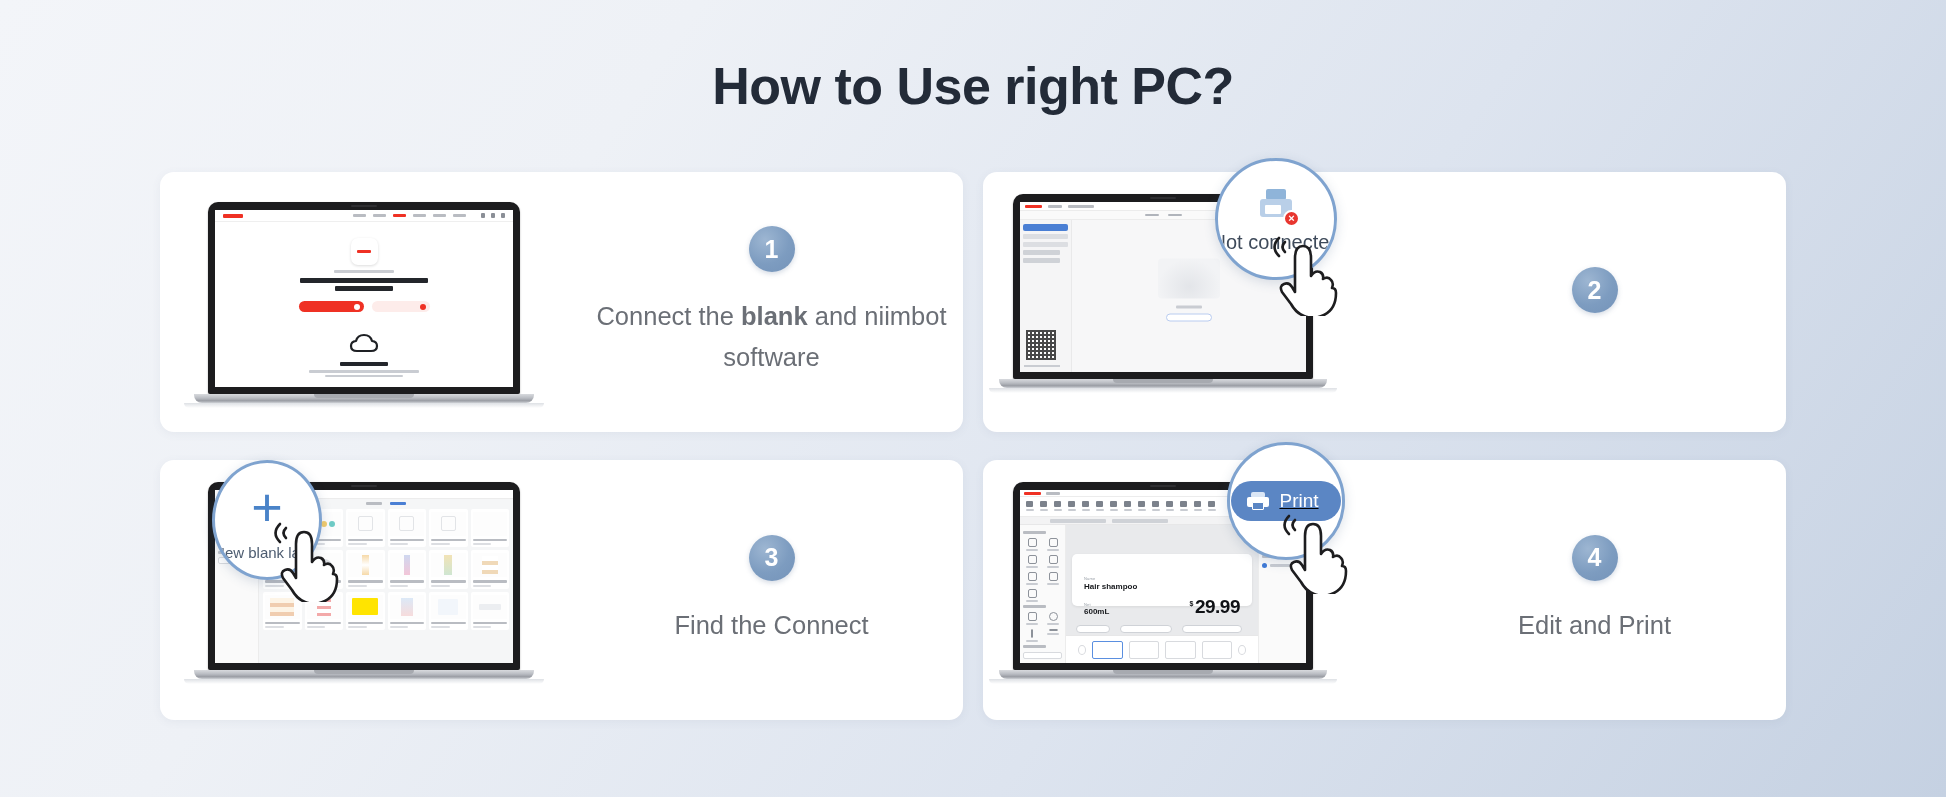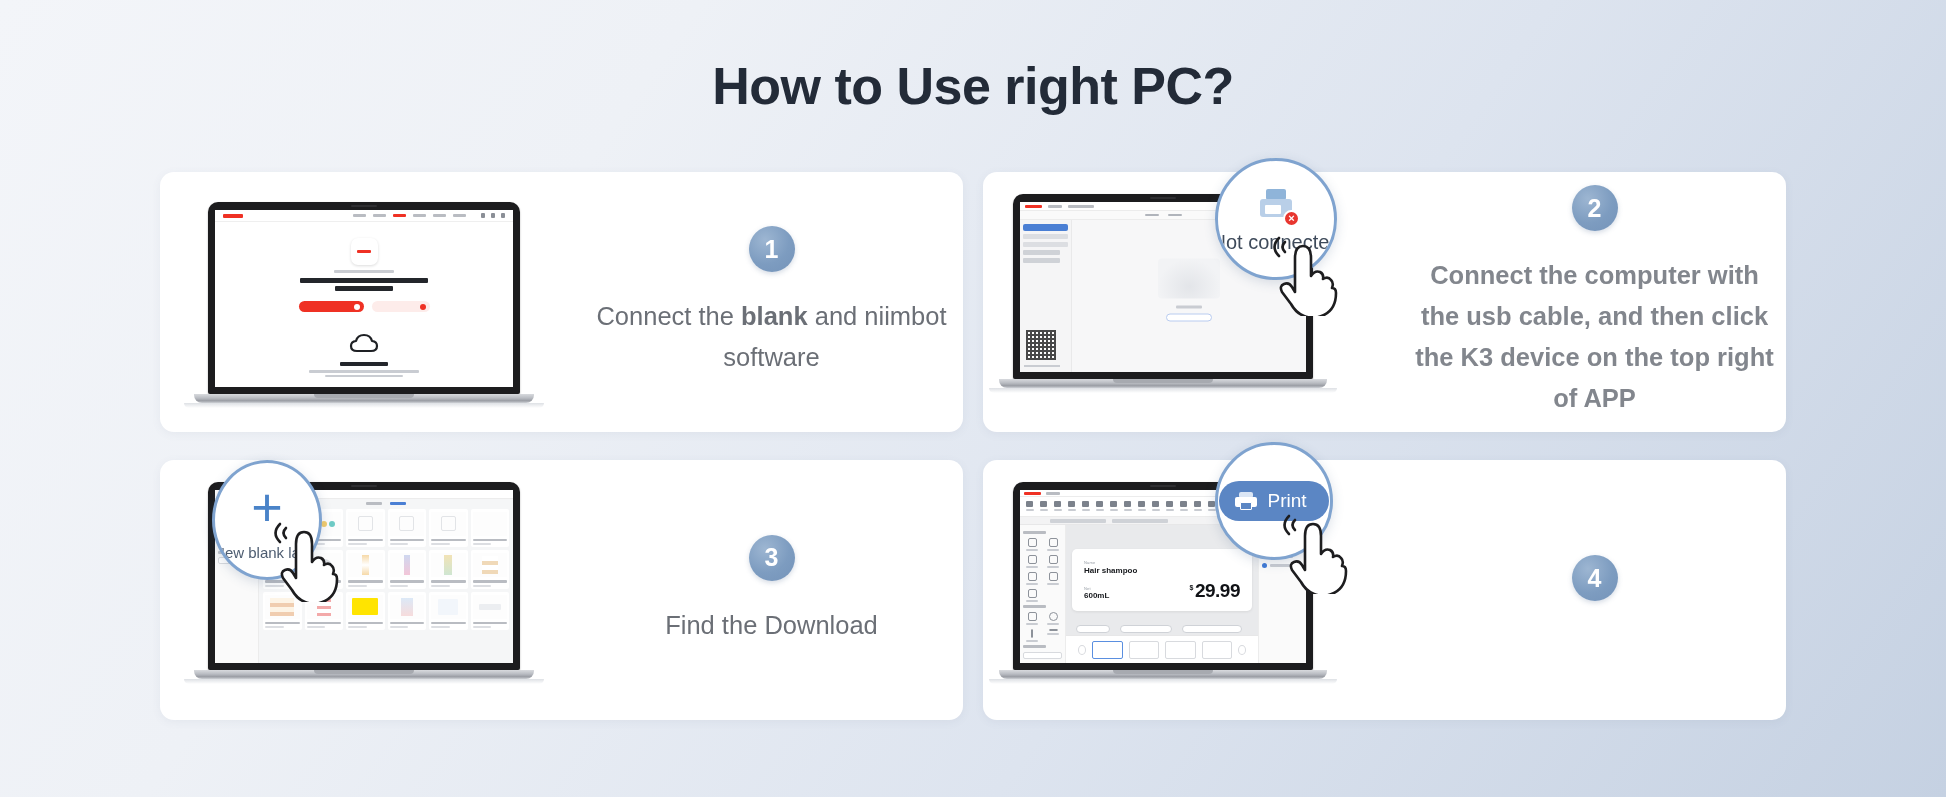--- a/index.html
+++ b/index.html
@@ -208,21 +208,21 @@
   .s4-tb { height:4px;background:#cfd2d7;border-radius:1px;width:56px; }
   .s4-wrap { display:flex; height: calc(100% - 35px); }
   .s4-left { width:46px; background:#fafafa; border-right:1px solid #ececec; padding:3px; }
   .s4-secthead { height:3px;background:#b9bcc2;border-radius:1px;margin:3px 0 4px;width:60%; }
   .s4-icons { display:grid;grid-template-columns:1fr 1fr;gap:4px 3px; }
   .s4-ic { display:flex;flex-direction:column;align-items:center;gap:2px; }
   .s4-ic i { width:9px;height:9px;border:1px solid #8d929a;border-radius:2px;display:block; }
   .s4-ic b { width:12px;height:2px;background:#c9ccd2;display:block;border-radius:1px; }
   .s4-center { flex:1; background:#e9eaec; position:relative; padding:6px; }
   .s4-label { position:absolute; left:50%; top:40%; transform:translate(-50%,-50%);
-              width:180px;height:62px;background:#fff;border-radius:5px;padding:11px 12px;
+              width:180px;height:52px;background:#fff;border-radius:5px;padding:22px 12px;
               box-shadow:0 1px 3px rgba(0,0,0,.08); }
   .s4-lblcap { font-size:4px; color:#9aa0a8; letter-spacing:.2px; }
   .s4-lblname { font-size:8px; font-weight:700; color:#16181c; margin-top:1px; }
   .s4-priceline { display:flex; align-items:flex-end; justify-content:space-between; margin-top:7px; }
   .s4-net { font-size:8px; font-weight:700; color:#16181c; }
   .s4-price { font-size:19px; font-weight:700; color:#101216; line-height:.95; letter-spacing:-.5px; }
   .s4-cur { font-size:7px; font-weight:700; vertical-align:super; margin-right:2px; }
   .s4-toolrow { position:absolute; left:10px; bottom:30px; display:flex; gap:10px; align-items:center; }
   .s4-pill { height:8px;border:1px solid #cfd2d7;border-radius:4px;background:#fff;width:34px; }
   .s4-filmstrip { position:absolute; left:0; right:0; bottom:0; height:28px; background:#fff;
@@ -402,21 +402,20 @@
               <path d="M10 26 q-9 -9 0 -18"></path>
           </g>
           <path d="M26 28 q0 -12 8 -12 q8 0 8 12 v18 q4 -6 9 -4 q4 2 3 7
                    q5 -3 8 1 q3 3 1 8 q4 0 4 5 q0 16 -12 22 q-10 5 -20 1
                    q-8 -3 -13 -12 L13 62 q-3 -6 2 -8 q5 -2 8 3 l3 5 Z" fill="#ffffff" stroke="#1d1d1f" stroke-width="2.6" stroke-linejoin="round"></path>
         </svg>
       </div>
     </div>
     <div class="card-text-col">
       <div class="badge">2</div>
-      <div class="card-caption">Connect the computer with the usb cable, and then click the K3 device on the top right of APP</div>
     </div>
   </div>
 
   <div class="card card-3">
     <div class="card-visual">
       <div class="laptop" style="left:48px; top:22px; width:312px;">
         <div class="lid" style="height:188px;">
           <div class="screen">
             <div class="s3-top">
               <div class="s2-logo"></div>
@@ -587,21 +586,21 @@
               <path d="M10 26 q-9 -9 0 -18"></path>
           </g>
           <path d="M26 28 q0 -12 8 -12 q8 0 8 12 v18 q4 -6 9 -4 q4 2 3 7
                    q5 -3 8 1 q3 3 1 8 q4 0 4 5 q0 16 -12 22 q-10 5 -20 1
                    q-8 -3 -13 -12 L13 62 q-3 -6 2 -8 q5 -2 8 3 l3 5 Z" fill="#ffffff" stroke="#1d1d1f" stroke-width="2.6" stroke-linejoin="round"></path>
         </svg>
       </div>
     </div>
     <div class="card-text-col">
       <div class="badge">3</div>
-      <div class="card-caption">Find the Download</div>
+      <div class="card-caption">Find the Connect</div>
     </div>
   </div>
 
   <div class="card card-4">
     <div class="card-visual">
       <div class="laptop" style="left:30px; top:22px; width:300px;">
         <div class="lid" style="height:188px;">
           <div class="screen">
             <div class="s4-top">
               <div class="s2-logo"></div>
@@ -765,21 +764,21 @@
                     <b></b>
                   </div>
               </div>
             </div>
           </div>
         </div>
         <div class="base" style="width:328px; margin-left:-14px;"></div>
         <div class="base-shadow" style="width:348px; margin-left:-24px;"></div>
       </div>
 
-      <div class="magnifier" style="left:232px; top:-18px; width:118px; height:118px;">
+      <div class="magnifier" style="left:244px; top:-18px; width:118px; height:118px;text-decoration:underline;">
         <div class="mag-printbtn">
           <span class="pico">
             <span class="b2"></span>
               <span class="b1"></span>
               <span class="b3"></span>
           </span>
           <span>Print</span>
         </div>
       </div>
 
@@ -790,16 +789,17 @@
               <path d="M10 26 q-9 -9 0 -18"></path>
           </g>
           <path d="M26 28 q0 -12 8 -12 q8 0 8 12 v18 q4 -6 9 -4 q4 2 3 7
                    q5 -3 8 1 q3 3 1 8 q4 0 4 5 q0 16 -12 22 q-10 5 -20 1
                    q-8 -3 -13 -12 L13 62 q-3 -6 2 -8 q5 -2 8 3 l3 5 Z" fill="#ffffff" stroke="#1d1d1f" stroke-width="2.6" stroke-linejoin="round"></path>
         </svg>
       </div>
     </div>
     <div class="card-text-col">
       <div class="badge">4</div>
+      <div class="card-caption">Edit and Print</div>
     </div>
   </div>
 
 </div>
 
 </body></html>

